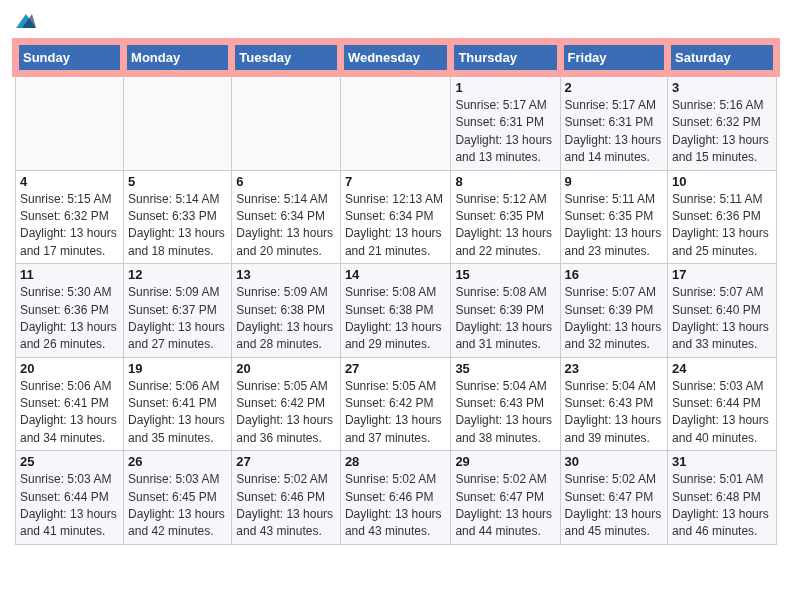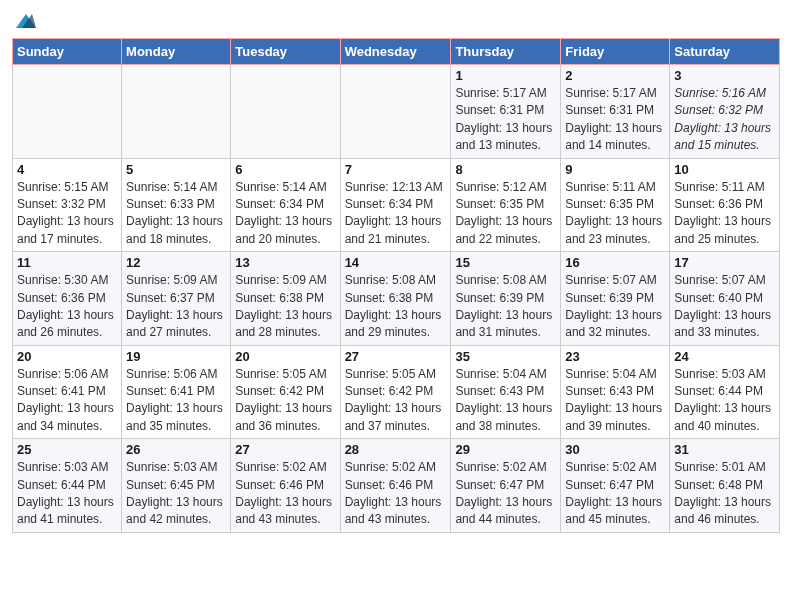--- a/index.html
+++ b/index.html
@@ -58,21 +58,21 @@
       border-collapse: collapse;
       border: 1px solid #bbb;
     }
     .calendar thead tr th {
       background: #3a6db5;
       color: #fff;
       font-size: 13px;
       font-weight: bold;
       padding: 5px 4px;
       text-align: left;
-      border: 1px solid #fca5a5;
+      border: 7px solid #fca5a5;
     }
     .calendar tbody tr td {
       vertical-align: top;
       width: 113px;
       min-height: 85px;
       border: 1px solid #ccc;
       padding: 3px 4px;
       font-size: 10.5px;
       color: #333;
       background: #fff;
@@ -151,31 +151,31 @@
           </td>
           <td>
             <span class="day-num">2</span>
             <div class="day-detail" style="white-space: pre-line;">Sunrise: 5:17 AM
 Sunset: 6:31 PM
 Daylight: 13 hours
 and 14 minutes.</div>
           </td>
           <td>
             <span class="day-num">3</span>
-            <div class="day-detail" style="white-space: pre-line; font-style: italic;">Sunrise: 5:16 AM
+            <div class="day-detail" style="white-space: pre-line;">Sunrise: 5:16 AM
 Sunset: 6:32 PM
 Daylight: 13 hours
 and 15 minutes.</div>
           </td>
         </tr>
         <tr>
           <td>
             <span class="day-num">4</span>
             <div class="day-detail" style="white-space: pre-line;">Sunrise: 5:15 AM
-Sunset: 3:32 PM
+Sunset: 6:32 PM
 Daylight: 13 hours
 and 17 minutes.</div>
           </td>
           <td>
             <span class="day-num">5</span>
             <div class="day-detail" style="white-space: pre-line;">Sunrise: 5:14 AM
 Sunset: 6:33 PM
 Daylight: 13 hours
 and 18 minutes.</div>
           </td>

